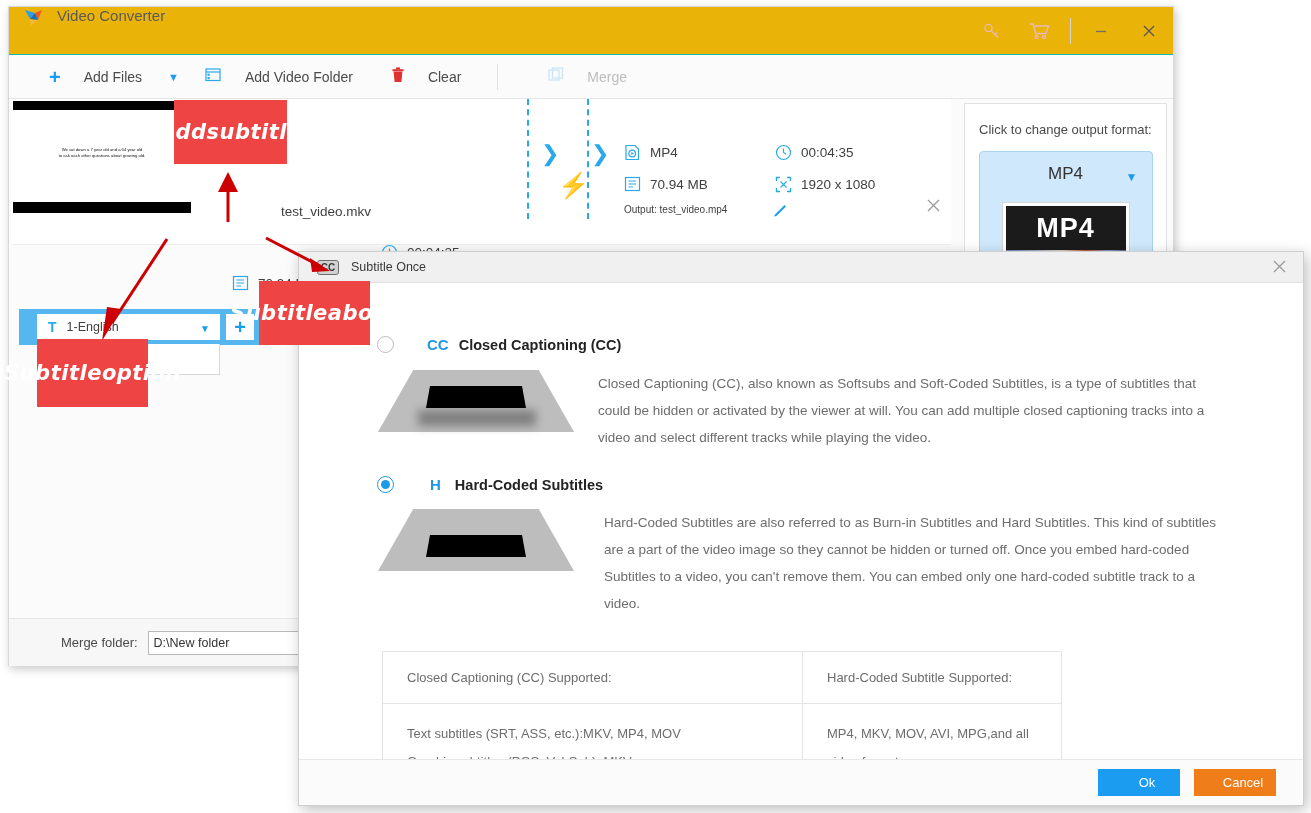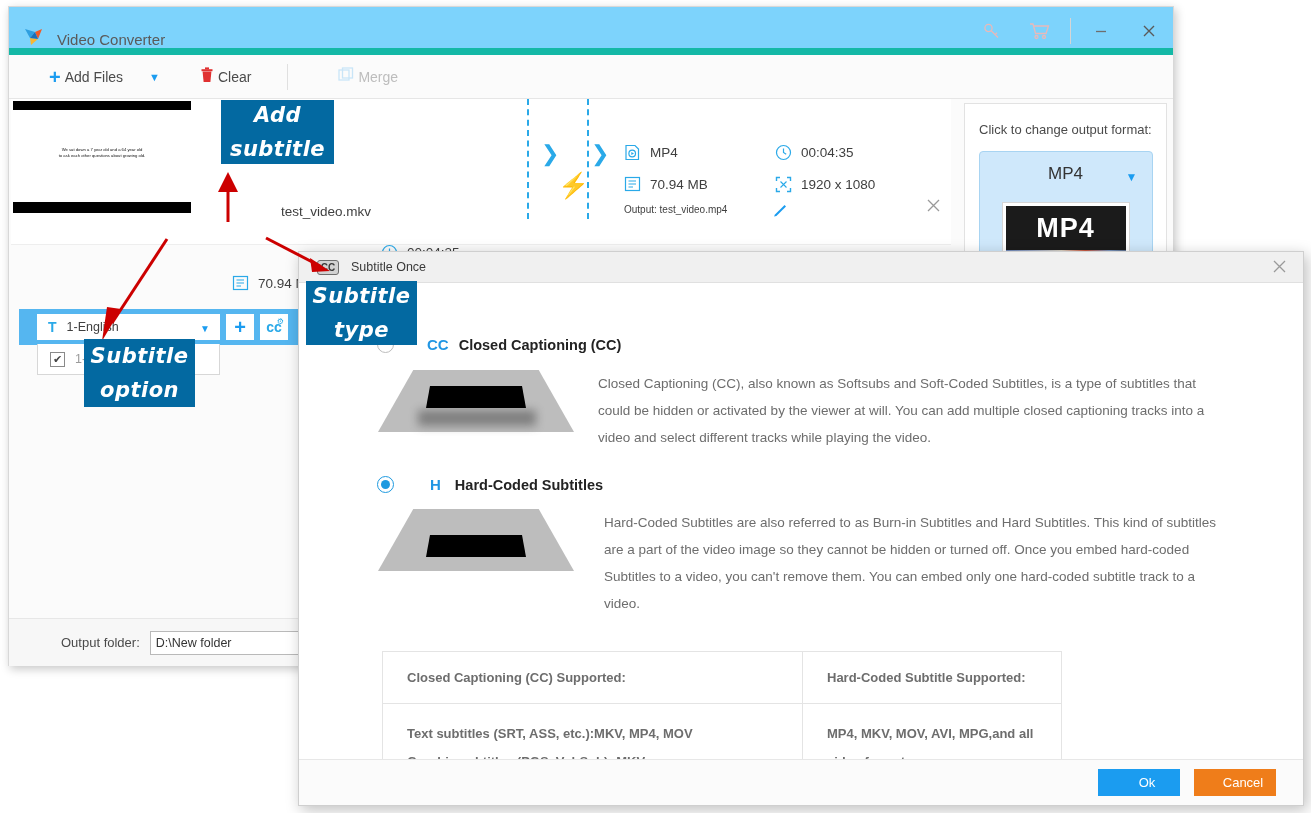--- a/index.html
+++ b/index.html
@@ -13,38 +13,38 @@
 
   
   .app-window {
     position: absolute; left: 8px; top: 6px; width: 1166px; height: 660px;
     background: #ffffff;
     border: 1px solid #d8d8d8;
     box-shadow: 2px 3px 9px rgba(0,0,0,0.22);
   }
   
   .titlebar {
-    position: relative; height: 48px; background: #7dd3fc;
-    border-bottom: 7px solid #14b8a6;
-    display: flex; align-items: flex-end;
+    position: relative; height: 48px; background: #eab308;
+    border-bottom: 1px solid #14b8a6;
+    display: flex; align-items: flex-start;
   }
   .app-logo { margin-left: 14px; width: 22px; height: 22px; position: relative; }
   .app-title { margin-left: 12px; font-size: 15px; color: #5a5a5a; }
   .tb-right { position: absolute; right: 0; top: 0; height: 48px; display: flex; align-items: center; }
   .tb-btn { width: 48px; height: 48px; display: flex; align-items: center; justify-content: center; }
   .tb-sep { width: 1px; height: 26px; background: #d5d5d5; margin: 0 6px; }
 
   
   .toolbar {
     position: relative; height: 44px; background: #fbfbfb;
     border-bottom: 1px solid #e6e6e6;
     display: flex; align-items: center;
   }
   .tool-item { display: flex; align-items: center; height: 44px; padding: 0 12px; cursor: default; }
-  .tool-item .lbl { font-size: 14px; color: #4b4b4b; margin-left: 4px; }
+  .tool-item .lbl { font-size: 14px; color: #4b4b4b; margin-left: 23px; }
   .tool-item.disabled .lbl { color: #bdbdbd; }
   .plus-blue { color: #1b9cf0; font-size: 20px; font-weight: bold; line-height: 1; }
   .caret-blue { color: #1b9cf0; font-size: 11px; }
   .tool-sep { width: 1px; height: 26px; background: #e0e0e0; margin: 0 10px; }
 
   
   .content { position: relative; height: 567px; background: #fbfbfb; }
 
   
   .file-card {
@@ -176,42 +176,42 @@
   .trap-inner {
     position:absolute; left:48px; top:16px; width:100px; height:22px; background:#000;
     clip-path: polygon(4% 0%, 96% 0%, 100% 100%, 0% 100%);
   }
   .trap-blur {
     position:absolute; left:40px; top:40px; width:118px; height:16px;
     background:#6b6b6b; filter: blur(5px); opacity:.75;
   }
   .desc { font-size:13.5px; line-height:27px; color:#6d6d6d; }
 
-  .tbl { border:1px solid #e4e4e4; border-collapse:collapse; width:680px;font-weight:bold; }
+  .tbl { border:1px solid #e4e4e4; border-collapse:collapse; width:680px; }
   .tbl td { border:1px solid #e4e4e4; padding:16px 24px; font-size:13px; color:#6d6d6d; vertical-align:top; }
   .tbl td.h { padding:18px 24px; }
   .tbl .line { line-height:28px; }
 
   .dlg-foot {
     position:absolute; left:0; bottom:0; width:100%; height:46px;
     background:#fbfbfb; border-top:1px solid #e7e7e7;
   }
   .btn {
     position:absolute; top:9px; width:82px; height:27px; border:none; color:#fff;
     font-size:13px; font-family:"Liberation Sans", sans-serif; cursor:pointer;padding-left:16px;
   }
   .btn-ok { right:123px; background:#1b9cf0; }
   .btn-cancel { right:27px; background:#ef7d1a; }
 
   
   .anno {
-    position:absolute; background:#0369a1; color:#fff; z-index:60;
+    position:absolute; background:#ef4444; color:#fff; z-index:60;
     font-family:"DejaVu Sans", sans-serif; font-weight:bold; font-style:italic;
-    display:flex; flex-direction:column; align-items:center; justify-content:center;
-    line-height:34px; font-size:21px; letter-spacing:0.5px;margin-left:47px;
+    display:flex; flex-direction:row; align-items:center; justify-content:center;
+    line-height:34px; font-size:21px; letter-spacing:0.5px;
   }
   .anno-arrow { position:absolute; z-index:59; }
 </style>
 </head>
 <body>
 
 <div id="root">
 
   <div class="app-window">
 
@@ -255,20 +255,31 @@
       </div>
     </div>
 
     <div class="toolbar">
       <div class="tool-item" style="margin-left:28px;">
         <span class="plus-blue">+</span>
         <span class="lbl">Add Files</span>
       </div>
       <div class="tool-item" style="padding:0 14px;">
         <span class="caret-blue">▼</span>
+      </div>
+      <div class="tool-item">
+        <span>
+          <svg width="17" height="15" viewBox="0 0 17 15" fill="none" stroke="#2aa9e8" stroke-width="1.2">
+            <rect x="1" y="2" width="14" height="11.5"></rect>
+              <path d="M1,5 L15,5"></path>
+            <rect x="2.5" y="6.6" width="2.2" height="2.2" fill="#2aa9e8" stroke="none"></rect>
+            <rect x="2.5" y="10" width="2.2" height="2.2" fill="#2aa9e8" stroke="none"></rect>
+          </svg>
+        </span>
+        <span class="lbl">Add Video Folder</span>
       </div>
       <div class="tool-item" style="margin-left:14px;">
         <span>
           <svg width="14" height="16" viewBox="0 0 14 16">
             <rect x="1.5" y="2.2" width="11" height="2" fill="#e03030"></rect>
             <rect x="5" y="0.4" width="4" height="2" fill="#e03030"></rect>
             <path d="M2.6,4.6 L11.4,4.6 L10.4,15 L3.6,15 Z" fill="#e03030"></path>
           </svg>
         </span>
         <span class="lbl">Clear</span>
@@ -488,21 +499,21 @@
           <div class="fmt-thumb">
             <div class="blk">
                 <span>MP4</span>
               </div>
             <div class="pic"></div>
           </div>
         </div>
       </div>
 
       <div class="outfolder-row">
-        <div class="outfolder-lbl">Output folder:</div>
+        <div class="outfolder-lbl">Merge folder:</div>
         <input class="outfolder-input" type="text" readonly="" value="D:\New folder" style="">
       </div>
 
     </div>
   </div>
 
   <div class="dialog">
     <div class="dlg-head">
       <div class="cc-badge">CC</div>
       <div class="dlg-title">Subtitle Once</div>
@@ -577,21 +588,21 @@
     <span>Add</span>
       <span>subtitle</span>
   </div>
 
   <svg class="anno-arrow" style="left:262px; top:232px;" width="72" height="46" viewBox="0 0 72 46">
     <path d="M4,6 L58,34" stroke="#cc0000" stroke-width="3"></path>
     <path d="M68,39 L48,26 L50,40 Z" fill="#cc0000"></path>
   </svg>
   <div class="anno" style="left:259px; top:281px; width:111px; height:64px;">
     <span>Subtitle</span>
-      <span>type</span>
+      <span>about</span>
   </div>
 
   <svg class="anno-arrow" style="left:85px; top:235px;" width="90" height="110" viewBox="0 0 90 110">
     <path d="M82,4 L27,88" stroke="#cc0000" stroke-width="3"></path>
     <path d="M17,106 L36,74 L22,72 Z" fill="#cc0000"></path>
   </svg>
   <div class="anno" style="left:37px; top:339px; width:111px; height:68px;">
     <span>Subtitle</span>
       <span>option</span>
   </div>

